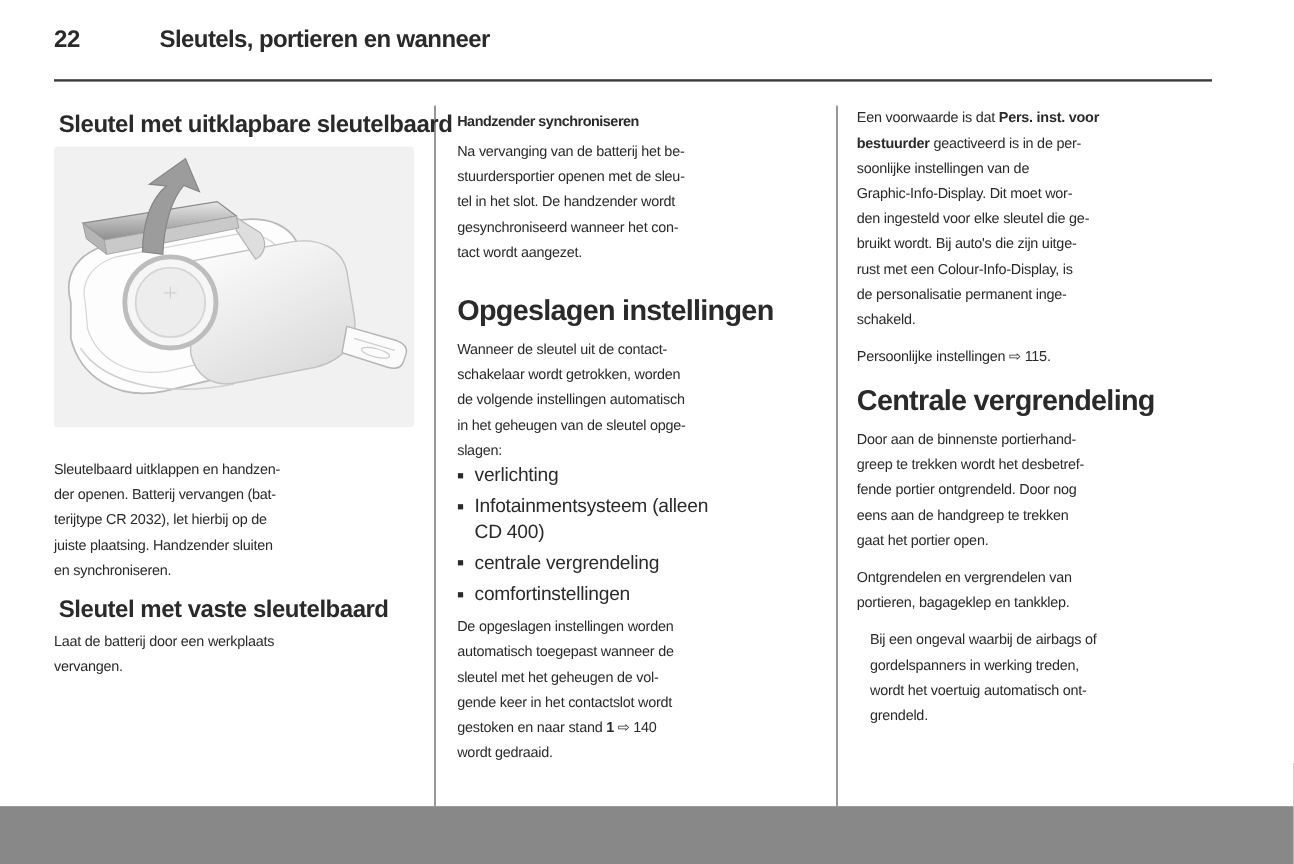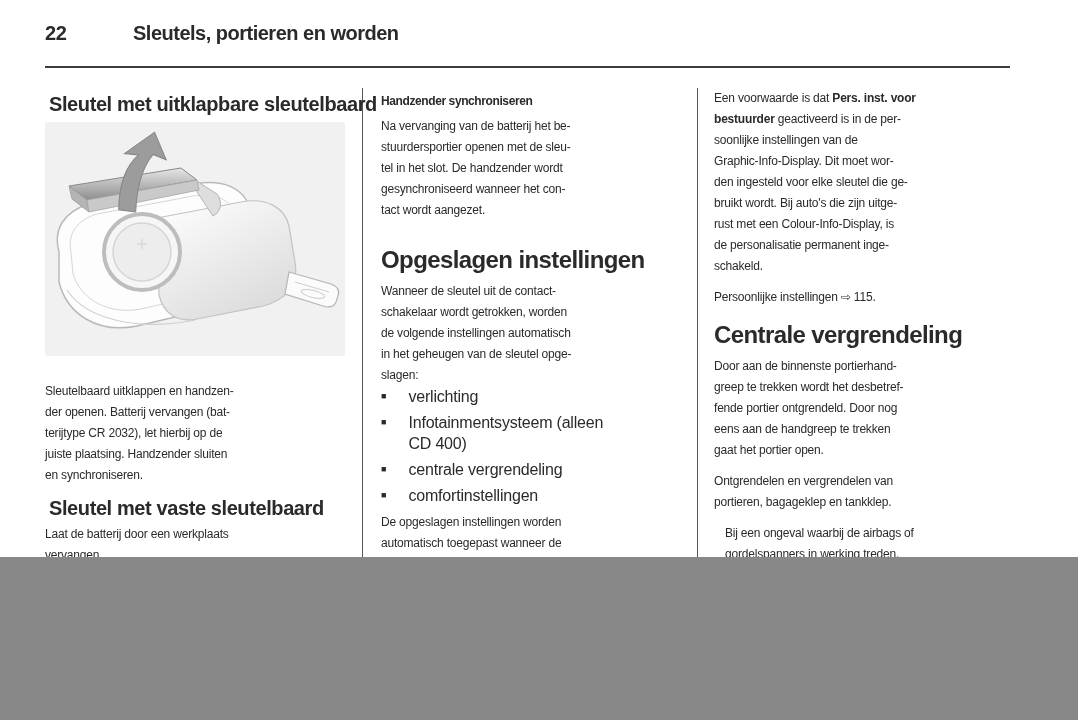--- a/index.html
+++ b/index.html
@@ -10,21 +10,21 @@
     --figure_bg:#f1f1f1;
   }
   *{box-sizing:border-box;}
   html,body{margin:0;padding:0;}
   body{
     font-family:"Liberation Sans","DejaVu Sans",sans-serif;
     background:#888;
   }
   .page{
     position:relative;
-    width:1078px;height:557px;
+    width:1078px;height:672px;
     background:var(--page_bg);
     color:var(--text);
     overflow:hidden;
   }
   .page-number{
     position:absolute;left:45px;top:22px;
     font-size:20px;font-weight:bold;letter-spacing:-0.3px;
   }
   .chapter-title{
     position:absolute;left:133px;top:22px;
@@ -70,37 +70,37 @@
   }
   .bullet-list{list-style:none;margin:0;padding:0;}
   .bullet-list li{
     display:flex;align-items:flex-start;
     margin:0 0 5px 0;
   }
   .bullet-square{
     flex:0 0 auto;font-size:9px;line-height:21px;margin-right:9px;
   }
   .li-text{
-    font-size:16px;line-height:21px;letter-spacing:-0.2px;white-space:pre;margin-left:13px;
+    font-size:16px;line-height:21px;letter-spacing:-0.2px;white-space:pre;
   }
   .para-apply{margin-top:6px;}
   .note{margin-top:8px;padding-left:11px;}
   .note-title{
     font-size:16px;font-weight:bold;line-height:21px;
     letter-spacing:-0.2px;margin:0;white-space:pre;
   }
   .note-body{margin:0;}
 </style>
 </head>
 <body>
 
 <div class="page">
 
   <div class="page-number">22</div>
-  <div class="chapter-title">Sleutels, portieren en worden</div>
+  <div class="chapter-title">Sleutels, portieren en wanneer</div>
   <div class="header-rule"></div>
 
   <div class="vdiv vdiv-1"></div>
   <div class="vdiv vdiv-2"></div>
 
   <div class="col col-left">
     <h3 class="h-sub">Sleutel met uitklapbare sleutelbaard</h3>
 
     <figure class="figure">
       <svg width="300" height="234" viewBox="0 0 300 234">

